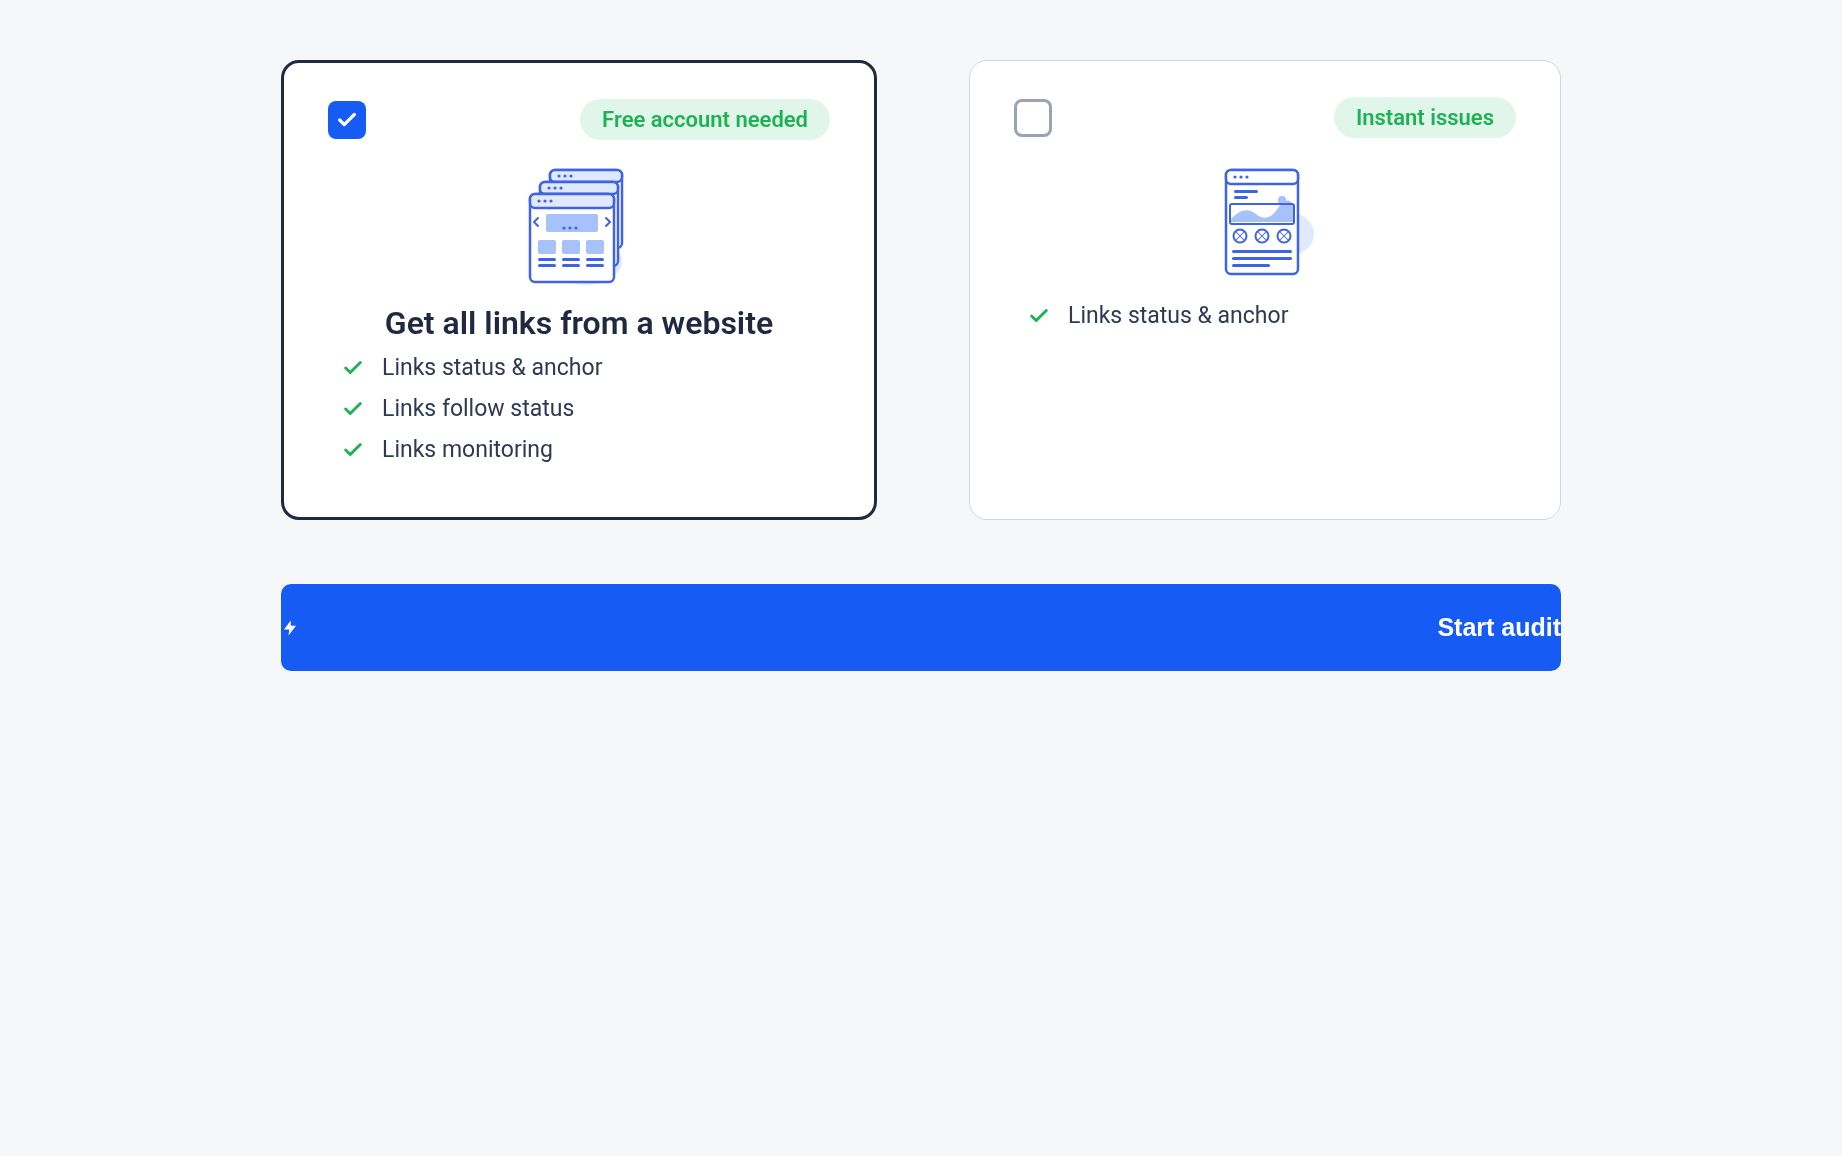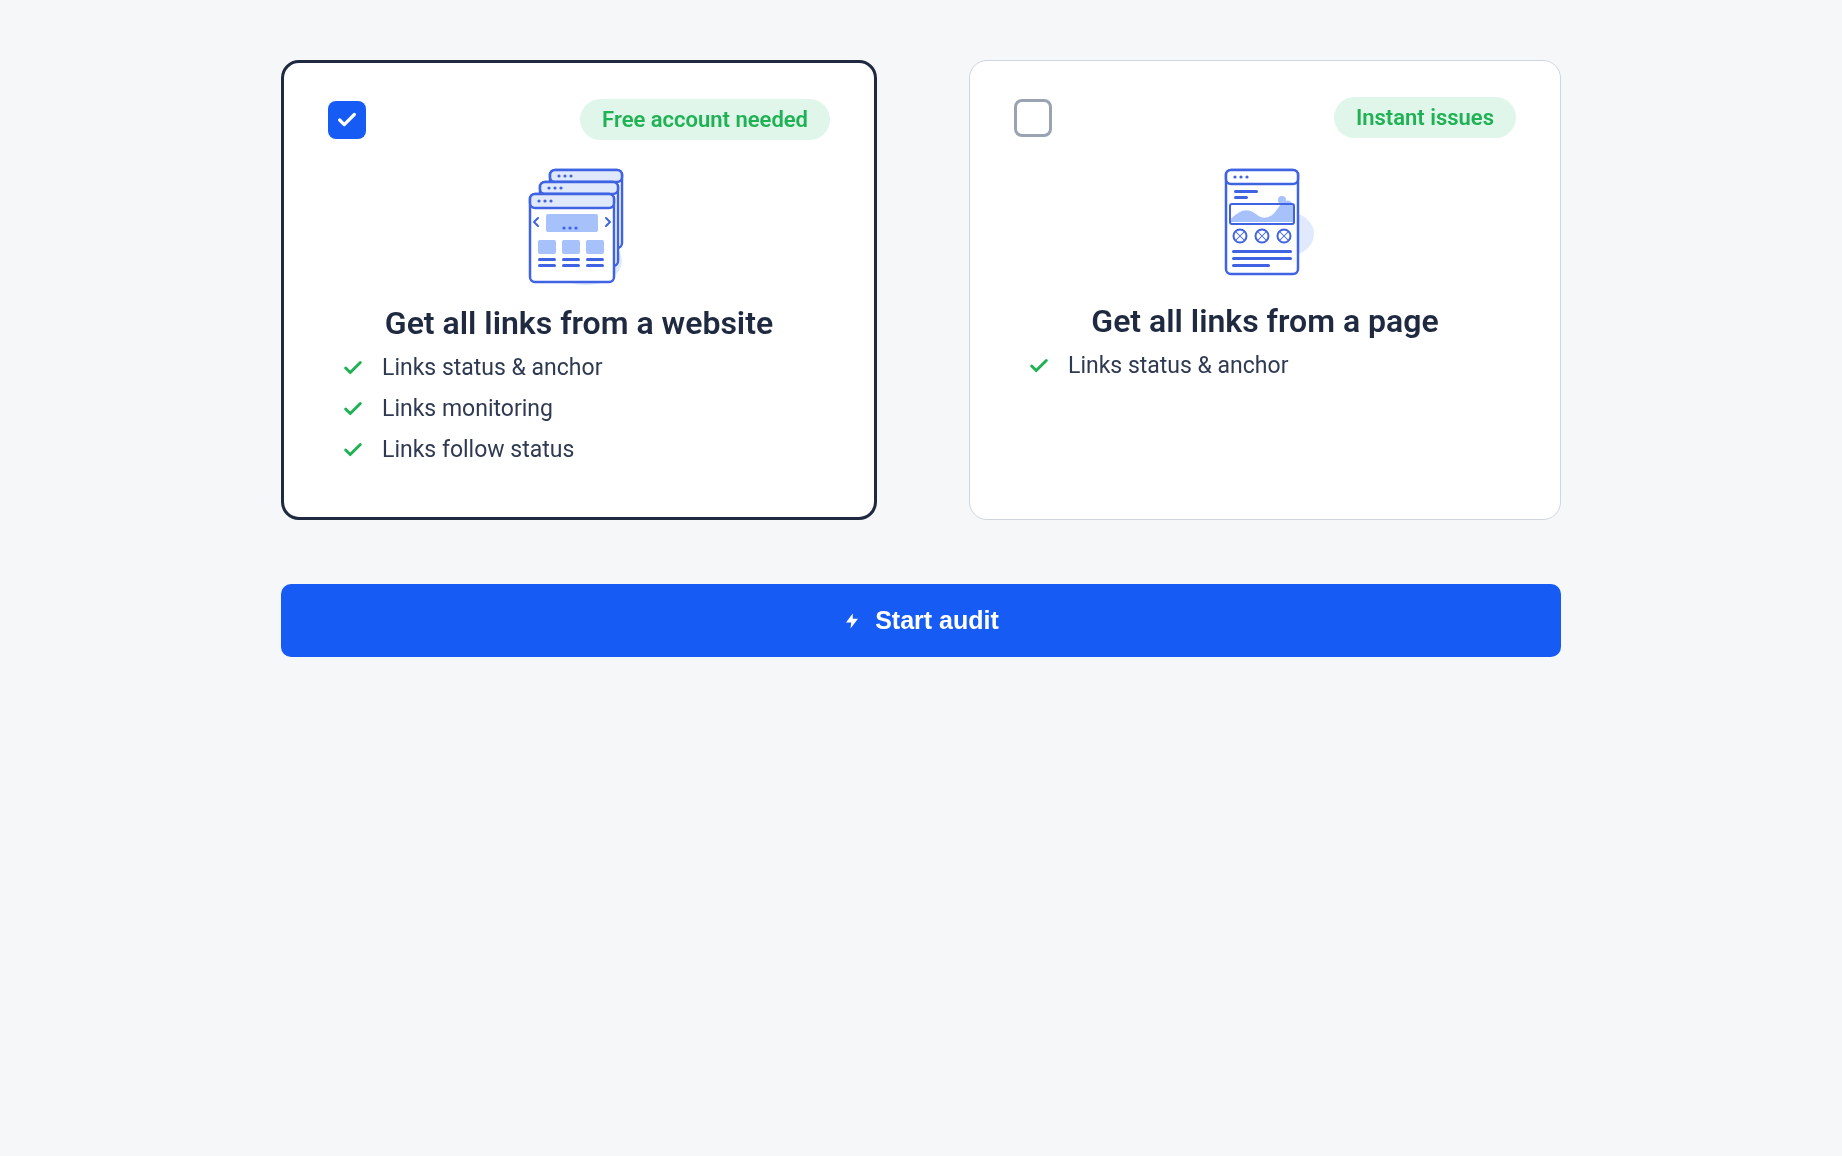--- a/index.html
+++ b/index.html
@@ -100,32 +100,32 @@
       font-size: 23px;
       margin-bottom: 14px;
     }
     .check-tick {
       width: 22px;
       height: 22px;
       flex-shrink: 0;
     }
     .cta-button {
       display: flex;
-      justify-content: center;
+      justify-content: space-between;
       align-items: center;
       gap: 14px;
       background: #165cf4;
       color: #fff;
       font-size: 25px;
       font-weight: 600;
       border: none;
       border-radius: 10px;
       width: calc(100% - 120px);
       margin: 0 60px;
-      padding: 22px 0;
+      padding: 29px 0;
       cursor: pointer;
     }
     .bolt-icon {
       width: 18px;
       height: 26px;
     }
   </style>
 </head>
 <body>
 
@@ -183,27 +183,27 @@
         <li class="feature-item">
           <svg class="check-tick" viewBox="0 0 24 24">
               <path d="M4 12 L9 17 L20 6" stroke="#1fb254" stroke-width="3.2" fill="none" stroke-linecap="round" stroke-linejoin="round"></path>
             </svg>
           <span>Links status &amp; anchor</span>
         </li>
         <li class="feature-item">
           <svg class="check-tick" viewBox="0 0 24 24">
               <path d="M4 12 L9 17 L20 6" stroke="#1fb254" stroke-width="3.2" fill="none" stroke-linecap="round" stroke-linejoin="round"></path>
             </svg>
+          <span>Links follow status</span>
+        </li>
+        <li class="feature-item">
+          <svg class="check-tick" viewBox="0 0 24 24">
+              <path d="M4 12 L9 17 L20 6" stroke="#1fb254" stroke-width="3.2" fill="none" stroke-linecap="round" stroke-linejoin="round"></path>
+            </svg>
           <span>Links monitoring</span>
-        </li>
-        <li class="feature-item">
-          <svg class="check-tick" viewBox="0 0 24 24">
-              <path d="M4 12 L9 17 L20 6" stroke="#1fb254" stroke-width="3.2" fill="none" stroke-linecap="round" stroke-linejoin="round"></path>
-            </svg>
-          <span>Links follow status</span>
         </li>
       </ul>
     </div>
 
     <div class="card card-unselected">
       <div class="card-header">
         <div class="checkbox checkbox-unchecked"></div>
         <div class="badge">Instant issues</div>
       </div>
       <div class="illustration-wrap">
@@ -223,21 +223,20 @@
           <path d="M30 66 L30 78 M24 72 L36 72" stroke="#3f63e2" stroke-width="1" transform="rotate(45 30 72)"></path>
           <circle cx="52" cy="72" r="6.5" fill="none" stroke="#3f63e2" stroke-width="2"></circle>
           <path d="M52 66 L52 78 M46 72 L58 72" stroke="#3f63e2" stroke-width="1" transform="rotate(45 52 72)"></path>
           <circle cx="74" cy="72" r="6.5" fill="none" stroke="#3f63e2" stroke-width="2"></circle>
           <path d="M74 66 L74 78 M68 72 L80 72" stroke="#3f63e2" stroke-width="1" transform="rotate(45 74 72)"></path>
           <rect x="22" y="86" width="60" height="3" rx="1.5" fill="#3f63e2"></rect>
           <rect x="22" y="93" width="60" height="3" rx="1.5" fill="#3f63e2"></rect>
           <rect x="22" y="100" width="38" height="3" rx="1.5" fill="#3f63e2"></rect>
         </svg>
       </div>
-      <h2 class="card-title">Get all links from a page</h2>
       <ul class="features">
         <li class="feature-item">
           <svg class="check-tick" viewBox="0 0 24 24">
               <path d="M4 12 L9 17 L20 6" stroke="#1fb254" stroke-width="3.2" fill="none" stroke-linecap="round" stroke-linejoin="round"></path>
             </svg>
           <span>Links status &amp; anchor</span>
         </li>
       </ul>
     </div>
 

